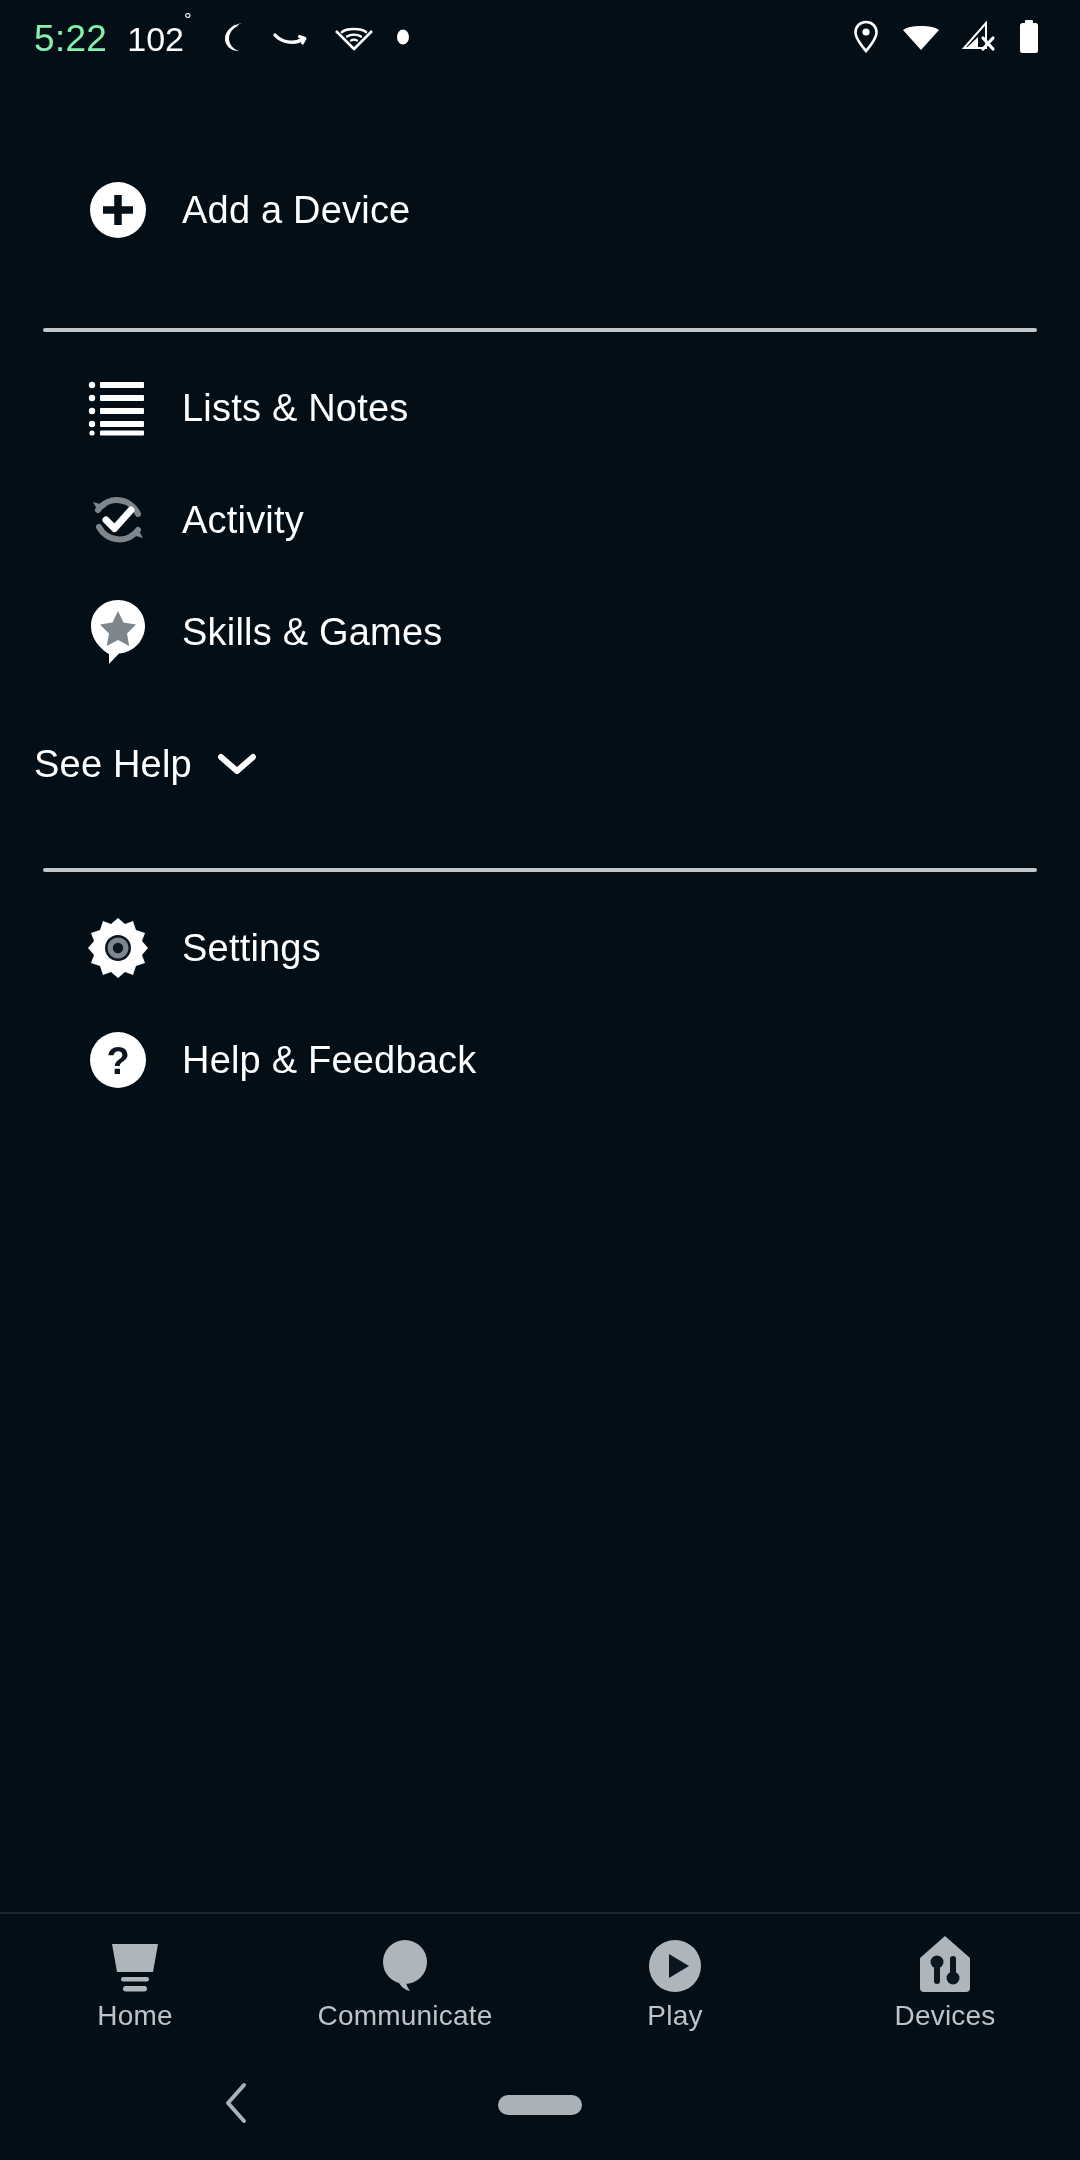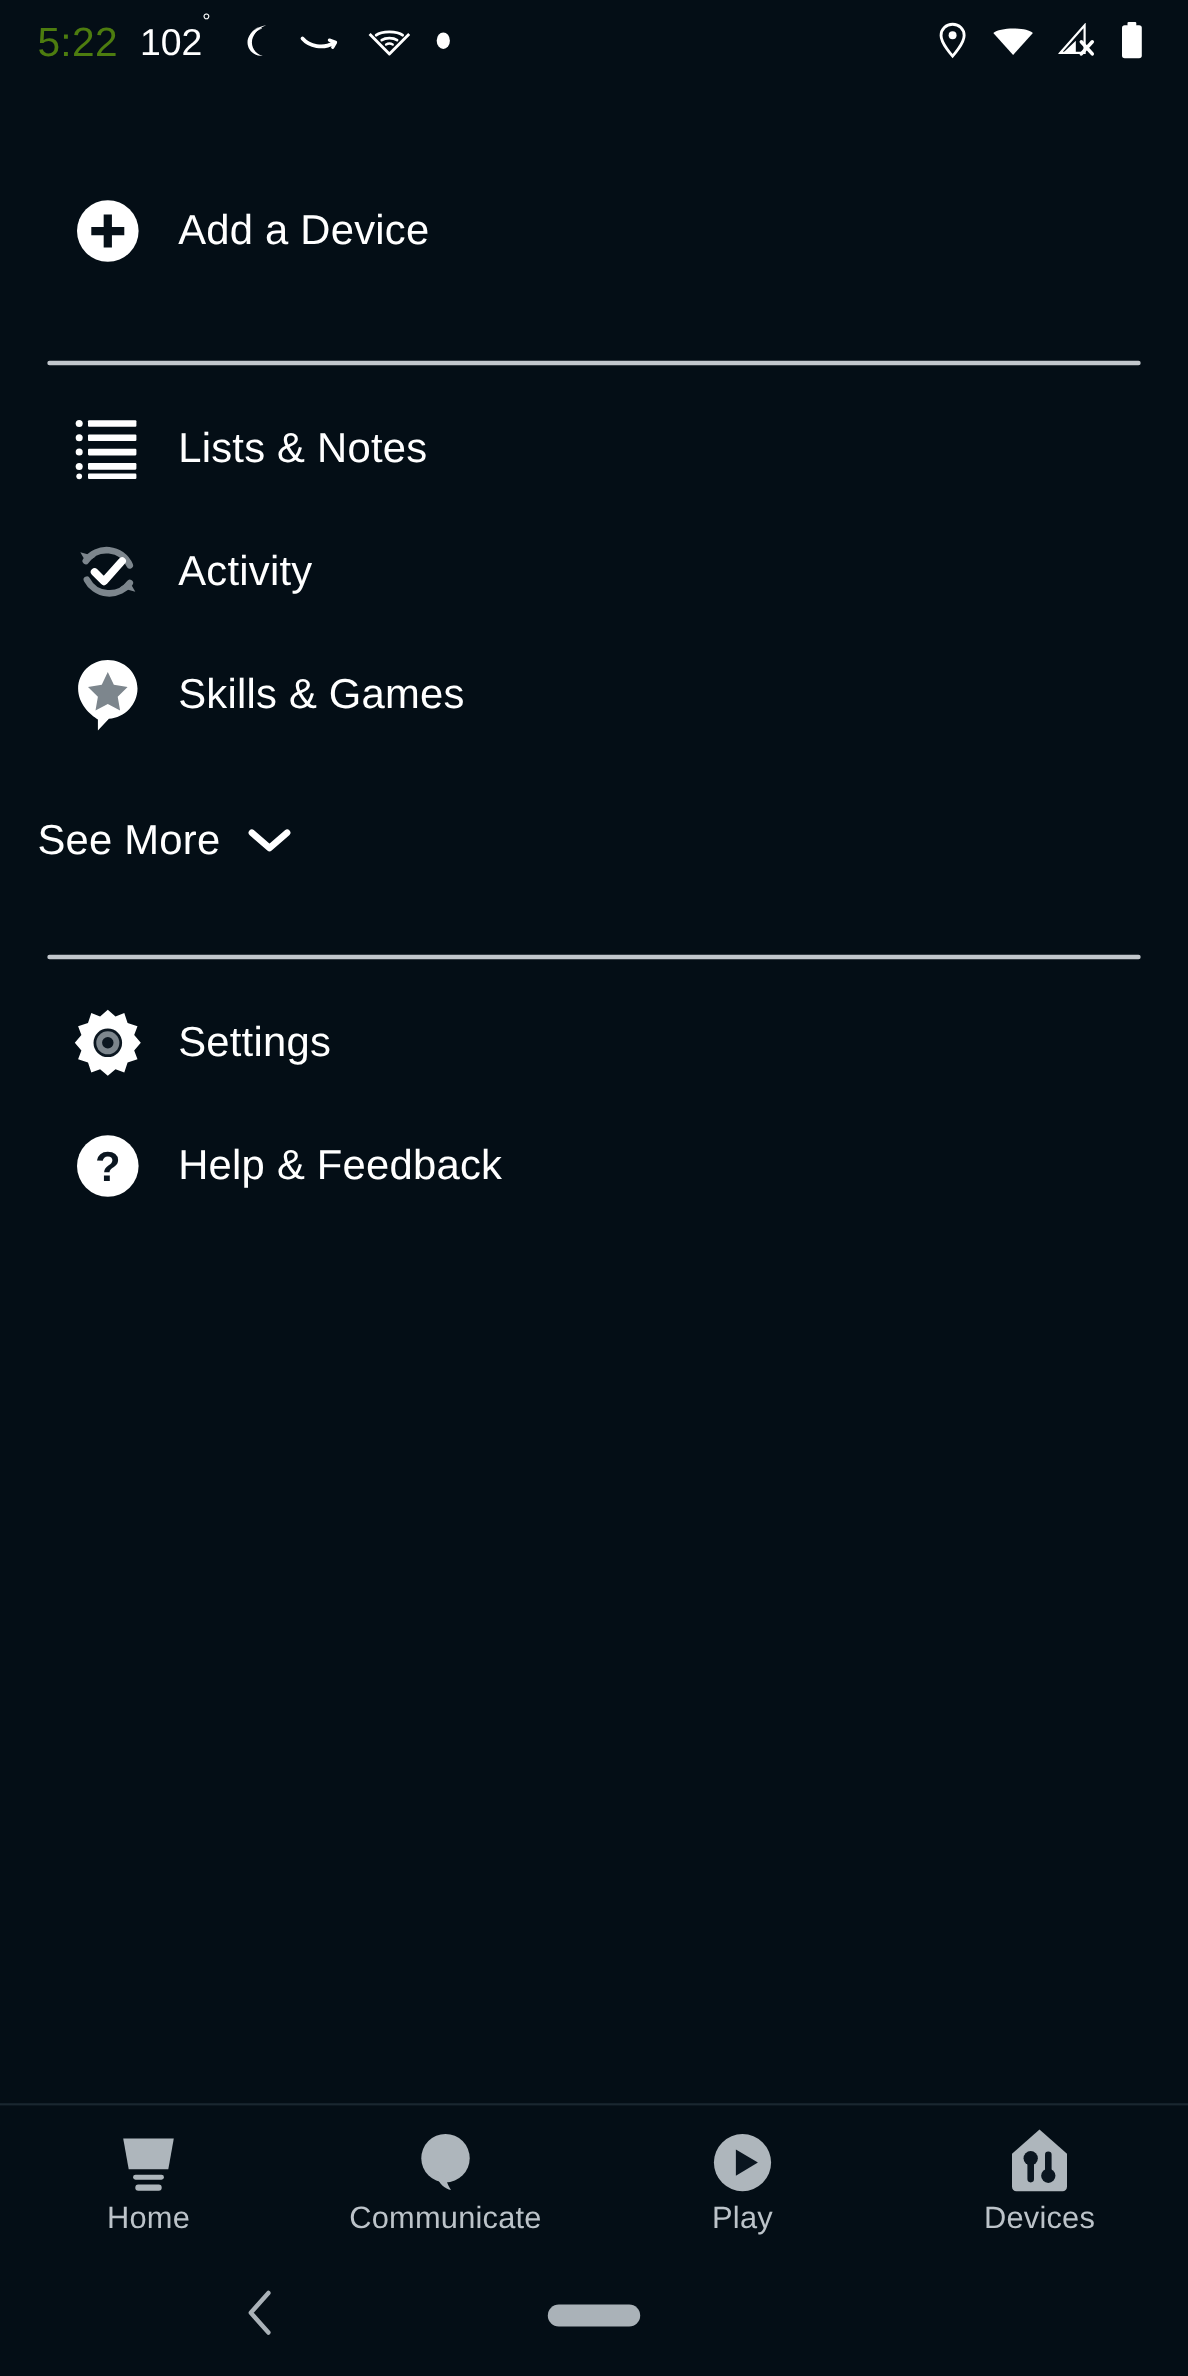--- a/index.html
+++ b/index.html
@@ -11,33 +11,33 @@
   }
   body { position:relative; }
 
   
   .statusbar{
     position:absolute; top:0; left:0; width:1080px; height:78px;
     display:flex; align-items:center; justify-content:space-between;
     padding:0 28px 0 34px;
   }
   .sb-left{ display:flex; align-items:center; gap:20px; }
-  .sb-time{ color:#4d7c0f; font-size:37px; font-weight:400; letter-spacing:.3px; }
+  .sb-time{ color:#86efac; font-size:37px; font-weight:400; letter-spacing:.3px; }
   .sb-temp{ color:#ffffff; font-size:34px; font-weight:400; position:relative; padding-right:4px;}
   .sb-temp sup{ font-size:19px; position:relative; top:-12px; left:0px;}
   .sb-right{ display:flex; align-items:center; gap:22px; padding-right:12px;}
   .sb-ico{ display:block; }
 
   
   .menu{ position:absolute; top:78px; left:0; width:1080px; }
 
   .row{
     display:flex; align-items:center;
     height:112px;
-    padding-left:62px;
+    padding-left:82px;
   }
   .row .ico{
     width:72px; min-width:72px; height:72px;
     display:flex; align-items:center; justify-content:center;
   }
   .row .label{
     color:#ffffff;
     font-size:38px;
     font-weight:400;
     margin-left:28px;
@@ -220,21 +220,21 @@
     <span class="ico">
       <svg width="60" height="68" viewBox="0 0 60 68">
         <path d="M30 2 C15 2 3 13.5 3 28 C3 42 14 52 21 56 L21 66 L31 55.5 C45.5 54.5 57 42.5 57 28 C57 13.5 45 2 30 2 Z" fill="#ffffff"></path>
         <path d="M30 13 L35.5 24.5 L48 26.5 L39 35.5 L41.2 48 L30 42 L18.8 48 L21 35.5 L12 26.5 L24.5 24.5 Z" fill="#7d868d"></path>
       </svg>
     </span>
     <span class="label">Skills &amp; Games</span>
   </div>
 
   <div class="seemore">
-    <span class="label">See More</span>
+    <span class="label">See Help</span>
     <span class="chev">
       <svg width="42" height="26" viewBox="0 0 42 26">
         <path d="M5 6 L21 20 L37 6" stroke="#ffffff" stroke-width="6" fill="none" stroke-linecap="round" stroke-linejoin="round"></path>
       </svg>
     </span>
   </div>
 
   <div class="divider div2"></div>
 
   <div class="gap-sm"></div>

